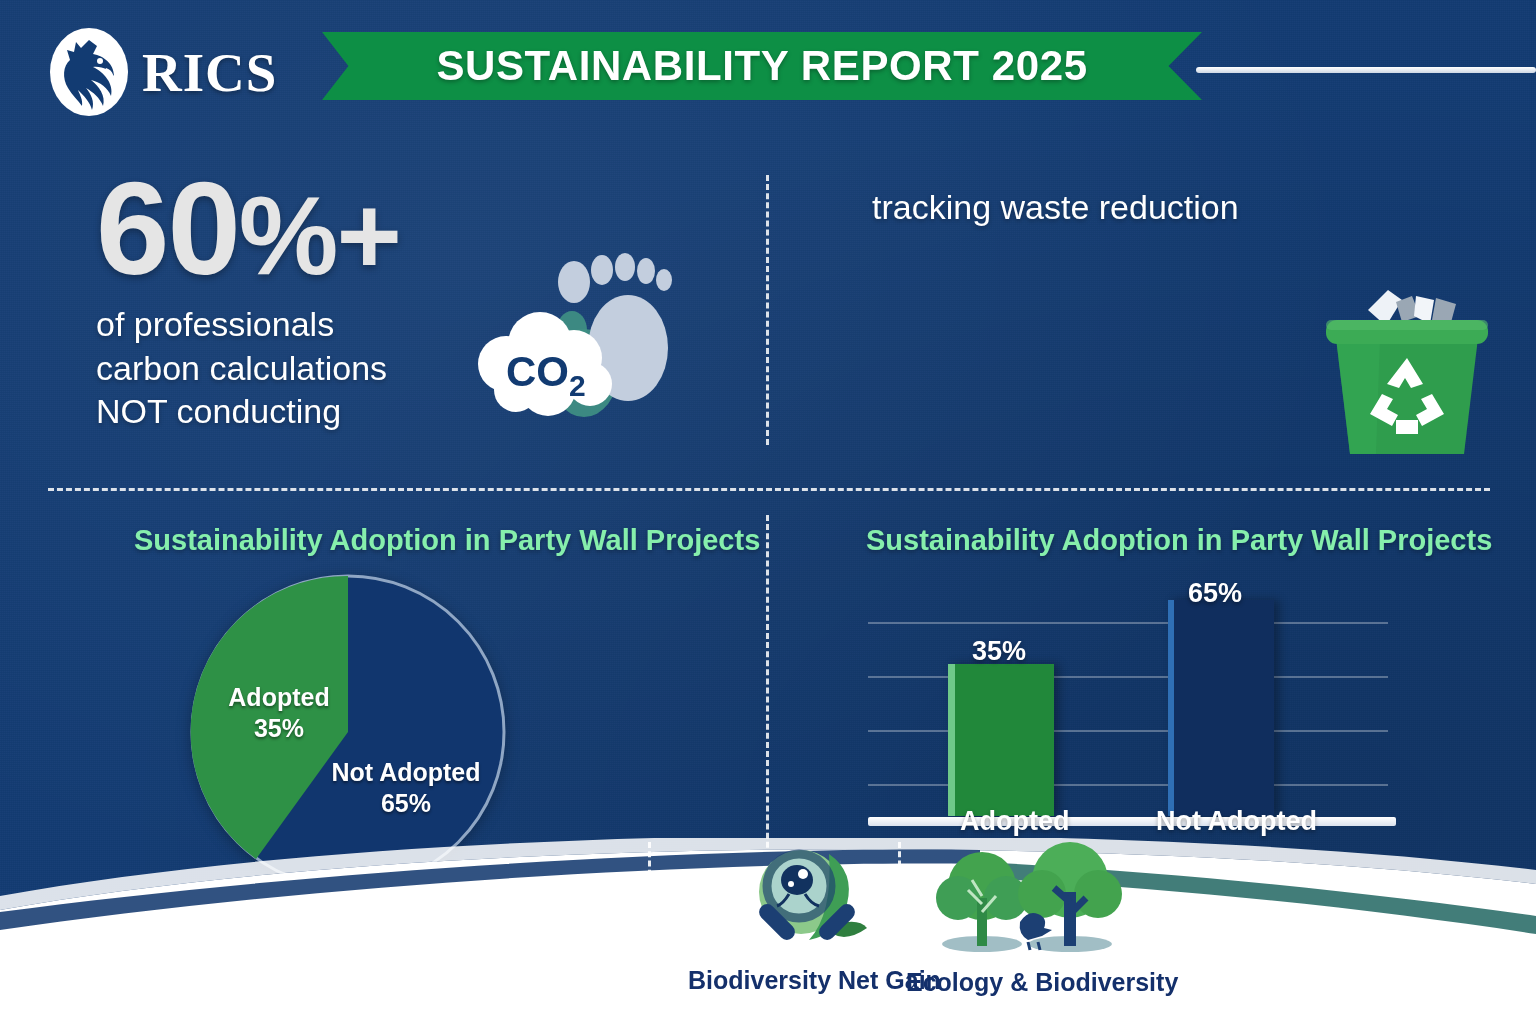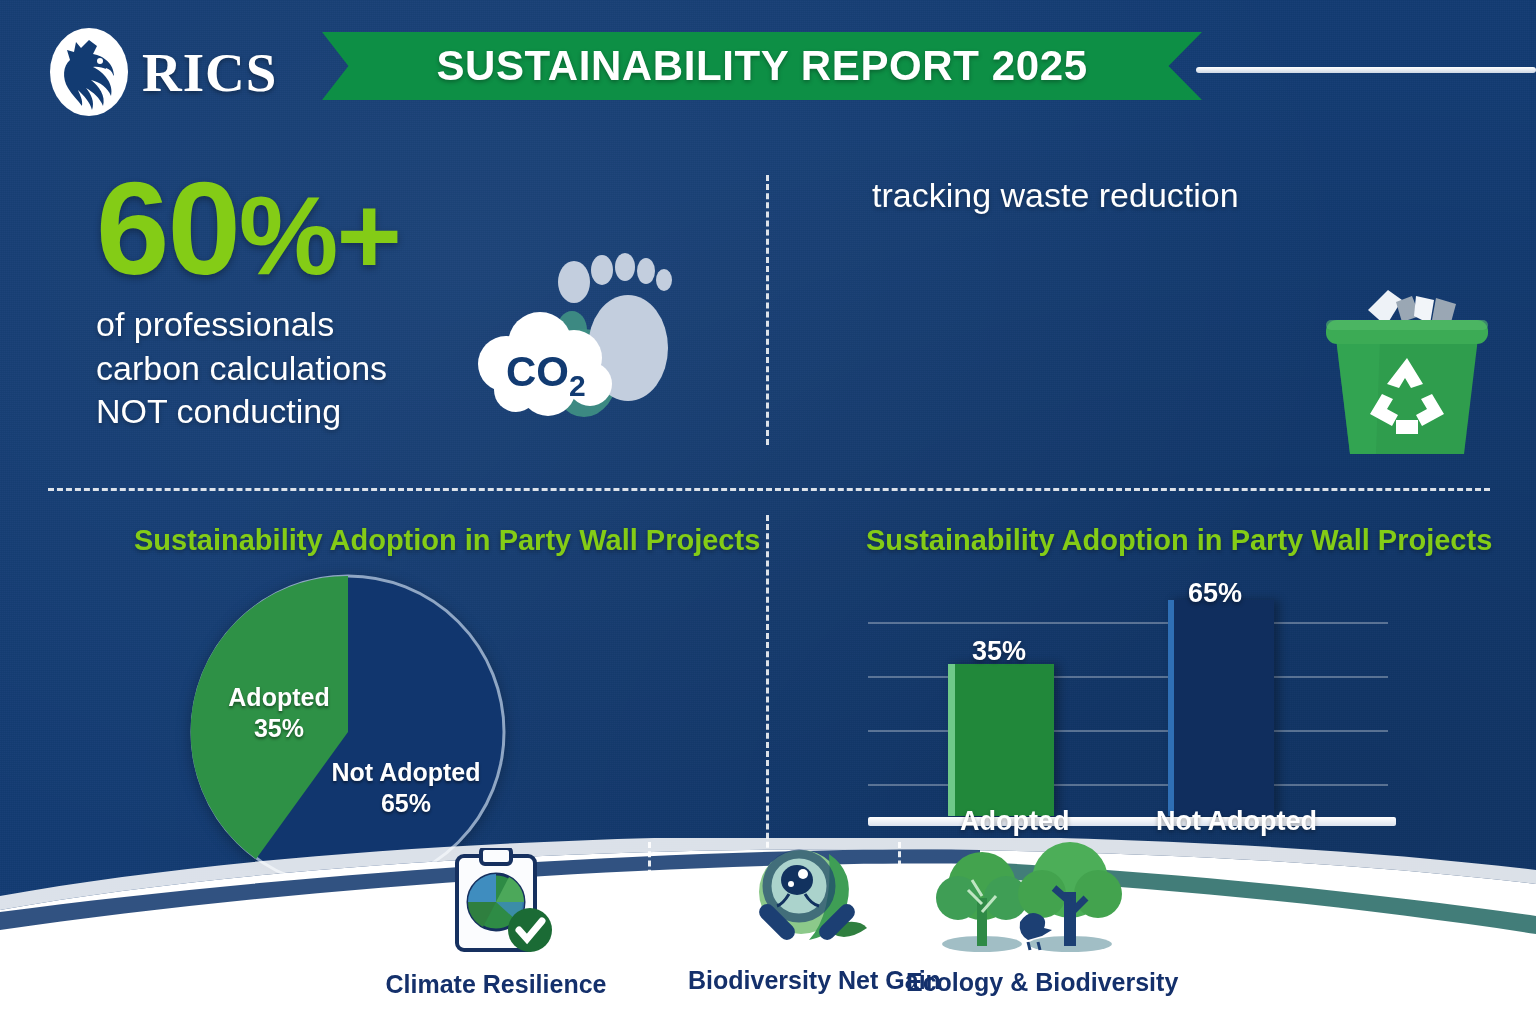--- a/index.html
+++ b/index.html
@@ -73,31 +73,31 @@
     letter-spacing: -2px;
     text-shadow: 0 3px 7px rgba(0,0,0,0.3);
   }
   .big-num .suffix { font-size: 112px; }
   .stat-sub {
     color: #ffffff; font-size: 34px; font-weight: normal;
     line-height: 1.28; margin-top: 14px;
     text-shadow: 0 2px 4px rgba(0,0,0,0.28);
   }
   #stat-left  { left: 96px;  top: 168px; }
-  #stat-left .big-num { color: #84cc16; }
+  #stat-left .big-num { color: #e5e5e5; }
   #stat-right { left: 872px; top: 168px; }
   #stat-right .big-num { color: #2e8b45; }
-  #stat-right .stat-sub { margin-top: 6px; white-space: nowrap; }
+  #stat-right .stat-sub { margin-top: 18px; white-space: nowrap; }
 
   #icon-footprint { position: absolute; left: 462px; top: 238px; width: 240px; height: 190px; }
   #icon-recycle   { position: absolute; left: 1312px; top: 262px; width: 190px; height: 200px; }
 
   
   .chart-title {
-    position: absolute; color: #84cc16;
+    position: absolute; color: #86efac;
     font-size: 29px; font-weight: bold; white-space: nowrap;
     text-shadow: 0 2px 4px rgba(0,0,0,0.3);
   }
   #pie-title { left: 134px; top: 524px; }
   #bar-title { left: 866px; top: 524px; }
 
   #pie-wrap { position: absolute; left: 188px; top: 572px; width: 320px; height: 320px; }
   #pie-svg  { display: block; filter: drop-shadow(0 3px 7px rgba(0,0,0,0.28)); }
   .pie-lbl {
     position: absolute; color: #ffffff; font-weight: bold;
@@ -294,36 +294,20 @@
   </div>
 
   <div id="footer">
     <svg id="footer-svg" viewBox="0 0 1536 186" width="1536" height="186">
       <path d="M0 72 C420 -4 1120 -4 1536 46 L1536 186 L0 186 Z" fill="#ffffff"></path>
       <path d="M0 58 C420 -18 1120 -18 1536 32 L1536 46 C1120 -4 420 -4 0 72 Z" fill="#ffffff" opacity="0.85"></path>
       <path d="M980 24 C1180 34 1380 56 1536 78 L1536 96 C1380 72 1180 50 980 40 Z" fill="#2e6f6a" opacity="0.9"></path>
       <path d="M0 74 C300 34 700 8 980 12 L980 26 C700 22 300 48 0 92 Z" fill="#1b3f73" opacity="0.9"></path>
     </svg>
 
-    <div id="foot-1" class="foot-item">
-      <div class="foot-icon">
-        <svg viewBox="0 0 130 108" width="130" height="108">
-          <rect x="26" y="8" width="78" height="94" rx="7" fill="#fbfcfe" stroke="#16305f" stroke-width="4"></rect>
-          <rect x="50" y="0" width="30" height="16" rx="4" fill="#fbfcfe" stroke="#16305f" stroke-width="4"></rect>
-          <circle cx="65" cy="54" r="28" fill="#2e8b45" stroke="#16305f" stroke-width="3"></circle>
-          <path d="M65 54 L65 26 A28 28 0 0 0 37 54 Z" fill="#3f8dbf"></path>
-          <path d="M65 54 L37 54 A28 28 0 0 0 52 79 Z" fill="#2f7f3f"></path>
-          <path d="M65 54 L93 54 A28 28 0 0 0 78 29 Z" fill="#4ca85a"></path>
-          <path d="M65 54 L86 73 A28 28 0 0 0 93 54 Z" fill="#3f8dbf" opacity="0.8"></path>
-          <circle cx="99" cy="82" r="22" fill="#1b6b35"></circle>
-          <path d="M88 82 l8 9 l15 -18" stroke="#ffffff" stroke-width="7" fill="none" stroke-linecap="round"></path>
-        </svg>
-      </div>
-      <div class="foot-lbl">Climate Resilience</div>
-    </div>
 
     <div id="foot-2" class="foot-item">
       <div class="foot-icon">
         <svg viewBox="0 0 130 112" width="130" height="112">
           <circle cx="60" cy="52" r="42" fill="#8cc98a"></circle>
           <path d="M88 14 q26 18 18 50 q-8 30 -38 36 q24 -26 20 -86 z" fill="#3f9e55"></path>
           <path d="M96 84 q22 -6 30 4 q-20 14 -34 6 z" fill="#2f7f3f"></path>
           <circle cx="58" cy="46" r="32" fill="#bcd9f0" opacity="0.65" stroke="#1c3f73" stroke-width="9"></circle>
           <ellipse cx="56" cy="40" rx="16" ry="15" fill="#12325f"></ellipse>
           <circle cx="62" cy="34" r="5" fill="#ffffff"></circle>

